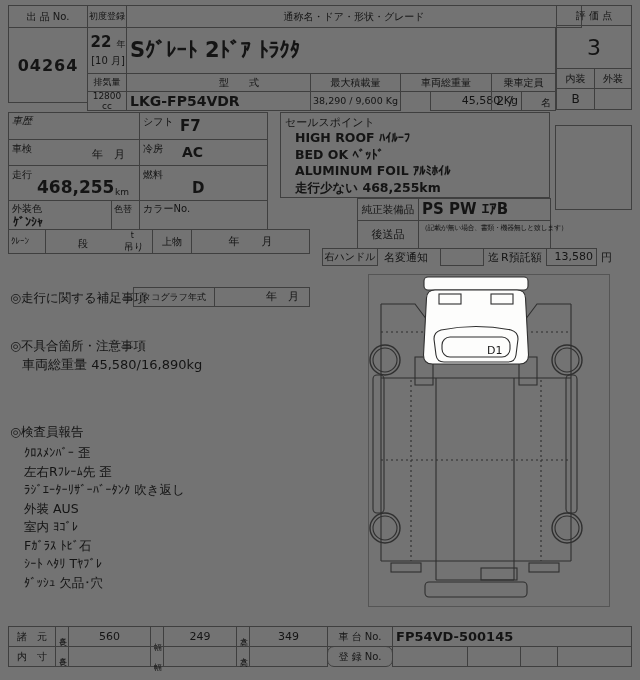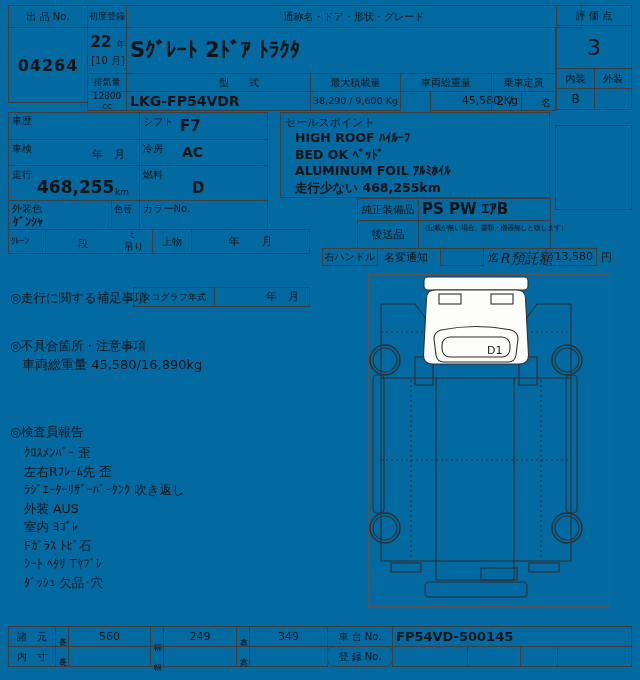--- a/index.html
+++ b/index.html
@@ -1,16 +1,16 @@
 <!DOCTYPE html>
 <html><head>
 <meta charset="utf-8">
 <style>
   html,body{margin:0;padding:0;background:#f4f4f2;}
-  #sheet{position:relative;width:640px;height:680px;background:#0369a1;
+  #sheet{position:relative;width:640px;height:680px;background:#737373;
          font-family:"DejaVu Sans","Liberation Sans",sans-serif;color:#141414;overflow:hidden;}
   .c{position:absolute;box-sizing:border-box;border:1px solid #3f3f3f;background:transparent;}
   .nb{position:absolute;box-sizing:border-box;}
   .ctr{display:flex;align-items:center;justify-content:center;text-align:center;}
   .lbl{font-size:10px;}
   .tl{padding:1px 3px;}
   .bold{font-weight:700;}
   .vert{writing-mode:vertical-rl;text-orientation:upright;font-size:8px;line-height:1;
         display:flex;align-items:center;justify-content:center;padding:1px 0;}
   .list div{line-height:16.5px;}
@@ -53,21 +53,21 @@
     <span class="nb" style="right:4px;top:4px;font-size:10px;">名</span>
   </div>
 
   <div class="c ctr lbl" style="left:556px;top:5px;width:76px;height:21px;">評 価 点</div>
   <div class="c ctr" style="left:556px;top:25px;width:76px;height:44px;font-size:22px;">3</div>
   <div class="c ctr lbl" style="left:556px;top:68px;width:39px;height:21px;">内装</div>
   <div class="c ctr lbl" style="left:594px;top:68px;width:38px;height:21px;">外装</div>
   <div class="c ctr" style="left:556px;top:88px;width:39px;height:22px;font-size:12px;">B</div>
   <div class="c ctr" style="left:594px;top:88px;width:38px;height:22px;font-size:12px;"></div>
 
-  <div class="c tl lbl" style="left:8px;top:112px;width:132px;height:28px;">車歴</div>
+  <div class="c tl lbl" style="left:8px;top:112px;width:132px;height:28px;font-style:italic;">車歴</div>
   <div class="c" style="left:139px;top:112px;width:129px;height:28px;">
     <span class="nb lbl" style="left:3px;top:2px;">シフト</span>
     <span class="nb bold" style="left:40px;top:4px;font-size:15px;">F7</span>
   </div>
 
   <div class="c" style="left:8px;top:139px;width:132px;height:27px;">
     <span class="nb lbl" style="left:3px;top:2px;">車検</span>
     <span class="nb" style="right:14px;top:7px;font-size:11px;">年　月</span>
   </div>
   <div class="c" style="left:139px;top:139px;width:129px;height:27px;">
@@ -121,21 +121,21 @@
   <div class="c" style="left:418px;top:220px;width:133px;height:29px;text-align:right;">
     <span class="nb" style="left:2px;top:2px;font-size:7px;white-space:nowrap;letter-spacing:-0.4px;">（記載が無い場合、書類・機器無しと致します）</span>
   </div>
 
   <div class="c" style="left:555px;top:125px;width:77px;height:85px;"></div>
 
   <div class="c ctr" style="left:322px;top:248px;width:56px;height:18px;font-size:10px;">右ハンドル</div>
   <span class="nb" style="left:384px;top:250px;font-size:11px;">名変通知</span>
   <div class="c" style="left:440px;top:248px;width:44px;height:18px;"></div>
   <span class="nb" style="left:488px;top:250px;font-size:11px;">迄</span>
-  <span class="nb" style="left:501px;top:250px;font-size:14px;font-style:italic;">R預託額</span>
+  <span class="nb" style="left:501px;top:250px;font-size:11px;">R預託額</span>
   <div class="c" style="left:546px;top:248px;width:51px;height:18px;text-align:right;font-size:11px;line-height:16px;padding-right:3px;">13,580</div>
   <span class="nb" style="left:601px;top:250px;font-size:11px;">円</span>
 
   <div class="nb" style="left:10px;top:290px;font-size:12.5px;">◎走行に関する補足事項</div>
   <div class="c ctr" style="left:133px;top:287px;width:82px;height:20px;font-size:9px;">タコグラフ年式</div>
   <div class="c" style="left:214px;top:287px;width:96px;height:20px;text-align:right;font-size:11px;line-height:18px;padding-right:10px;">年　月</div>
 
   <div class="nb" style="left:10px;top:338px;font-size:12.5px;">◎不具合箇所・注意事項</div>
   <div class="nb" style="left:22px;top:356px;font-size:13px;">車両総重量 45,580/16,890kg</div>
 

